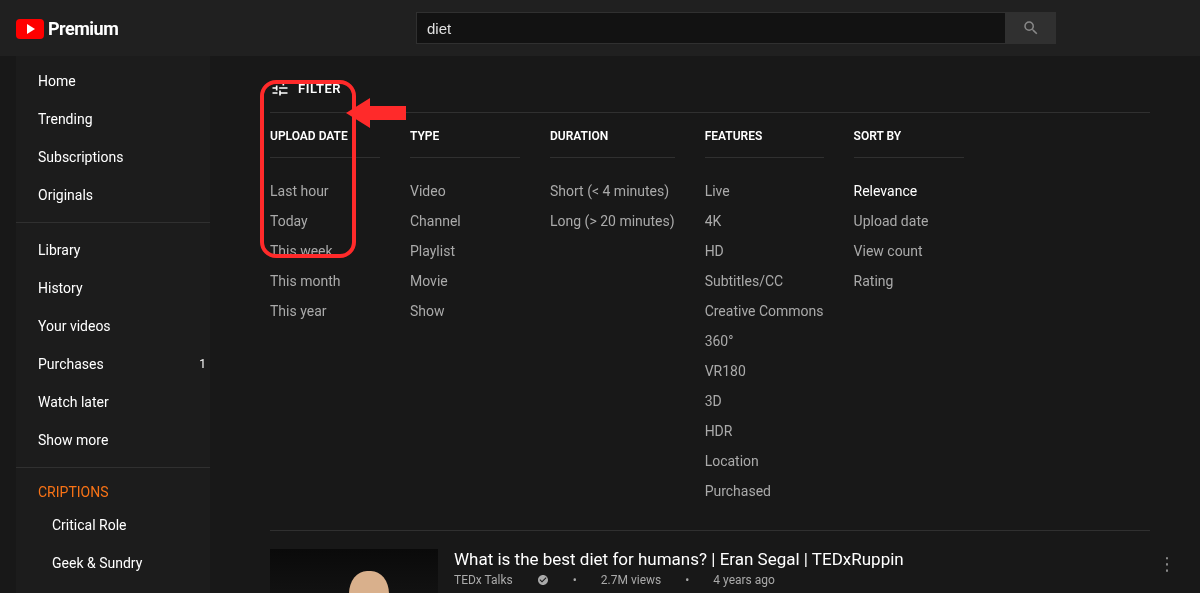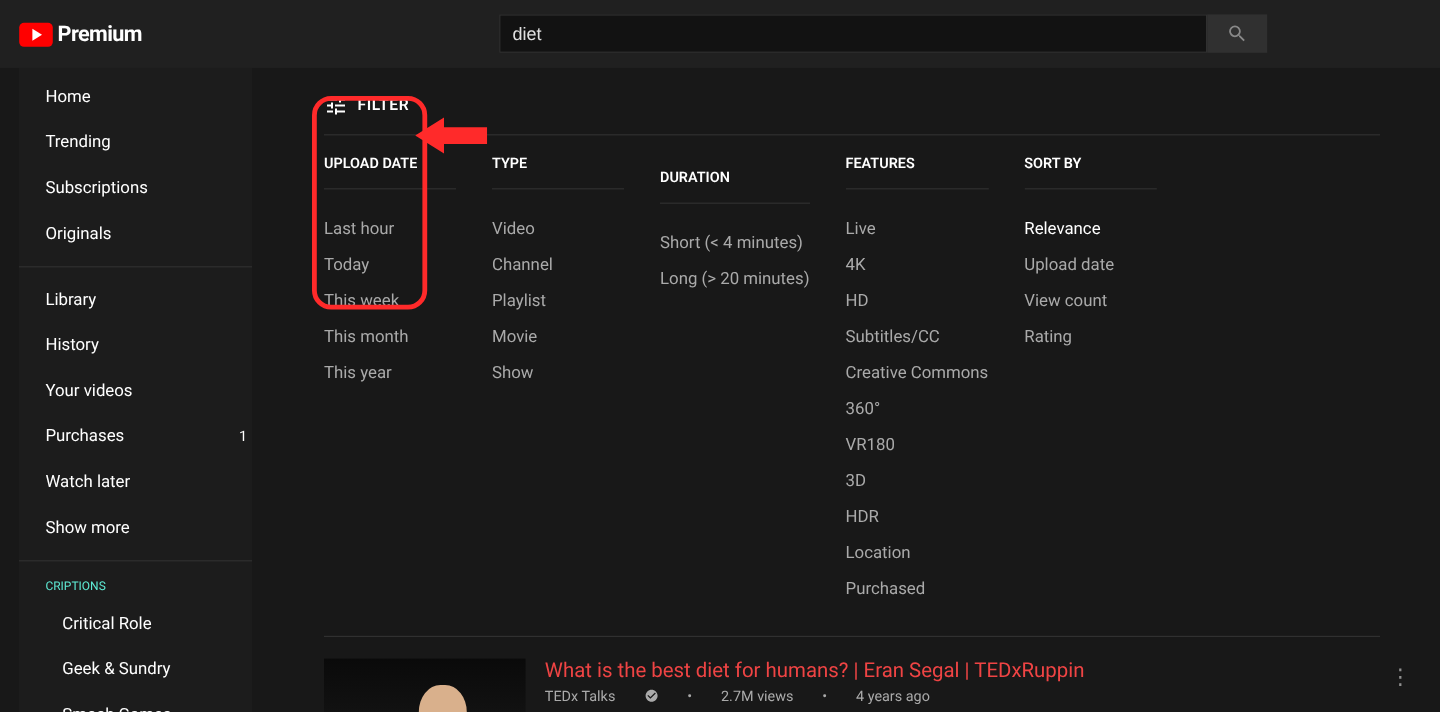--- a/index.html
+++ b/index.html
@@ -9,36 +9,36 @@
 .yt-box{width:28px;height:20px;background:#ff0000;border-radius:4px;display:flex;align-items:center;justify-content:center}
 .yt-play{width:0;height:0;border-left:8px solid #fff;border-top:5px solid transparent;border-bottom:5px solid transparent;margin-left:2px}
 .yt-text{font-weight:700;font-size:18px;letter-spacing:-0.5px;color:#fff}
 .search-wrap{flex:1;display:flex;justify-content:center;max-width:640px;margin-left:180px}
 .search-box{flex:1;height:30px;background:#121212;border:1px solid #303030;padding:0 10px;color:#e0e0e0;font-size:15px;outline:none}
 .search-btn{width:50px;height:32px;background:#303030;border:none;display:flex;align-items:center;justify-content:center;cursor:pointer}
 .sidebar{position:fixed;top:56px;left:16px;bottom:0;width:210px;background:#1c1c1c;overflow-y:auto;padding-top:6px}
 .sb-item{height:38px;display:flex;align-items:center;padding-left:22px;font-size:14px;color:#fff;cursor:pointer}
 .sb-item.sub{padding-left:36px}
 .sb-hr{height:1px;background:#303030;margin:8px 0}
-.sb-head{font-size:10px;color:#5eead4;padding:8px 0 6px 22px;text-transform:uppercase}
+.sb-head{font-size:14px;color:#f97316;padding:8px 0 6px 22px;text-transform:uppercase}
 .sb-badge{margin-left:auto;margin-right:20px;font-size:12px;color:#fff}
 .main{position:absolute;top:56px;left:210px;right:0;bottom:0;background:#181818;overflow-y:auto;padding-left:60px;padding-top:8px;padding-right:20px}
 .filter-bar{display:flex;align-items:center;height:48px;cursor:pointer}
 .filter-label{font-size:13px;font-weight:600;letter-spacing:0.5px;color:#fff}
 .filter-icon{margin-right:8px}
 .filter-panel{display:flex;gap:30px;border-top:1px solid #303030;border-bottom:1px solid #303030;padding:16px 0 24px 0;width:880px}
 .fcol{min-width:110px}
 .fcol-head{font-size:12px;font-weight:600;color:#fff;padding-bottom:14px;border-bottom:1px solid #303030;margin-bottom:18px}
 .fopt{font-size:14px;color:#aaa;height:30px;display:flex;align-items:center;cursor:pointer}
 .fopt.sel{color:#fff;font-weight:400}
 .results{padding-top:18px}
 .vid{display:flex;gap:16px;margin-bottom:18px}
 .thumb{width:168px;height:94px;background:#000;position:relative;flex-shrink:0;display:flex;align-items:center;justify-content:center}
 .vinfo{flex:1}
-.vtitle{font-size:17px;color:#ef4444;margin:0 0 4px 0;font-weight:400}
+.vtitle{font-size:17px;color:#ffffff;margin:0 0 4px 0;font-weight:400}
 .vmeta{font-size:12px;color:#aaa;display:flex;align-items:center;gap:24px}
 .verif{width:12px;height:12px;fill:#aaa}
 .vmenu{color:#909090;font-size:18px;cursor:pointer;padding:4px;margin-left:auto}
 .red-highlight{position:absolute;border:4px solid #ff2a2a;border-radius:16px;pointer-events:none;z-index:50}
 .red-arrow{position:absolute;z-index:51;pointer-events:none}
 .thumb1{background:linear-gradient(180deg,#0a0a0a 0%,#1a1a1a 100%)}
 .face{width:40px;height:50px;background:#d9b08c;border-radius:45% 45% 40% 40%;position:relative;margin-left:30px}
 </style>
 </head>
 <body>
@@ -104,21 +104,21 @@
         <div class="fopt">This year</div>
       </div>
       <div class="fcol">
         <div class="fcol-head">TYPE</div>
         <div class="fopt">Video</div>
         <div class="fopt">Channel</div>
         <div class="fopt">Playlist</div>
         <div class="fopt">Movie</div>
         <div class="fopt">Show</div>
       </div>
-      <div class="fcol" style="min-width: 120px; margin-top: 12px;">
+      <div class="fcol" style="min-width: 120px;">
         <div class="fcol-head">DURATION</div>
         <div class="fopt">Short (&lt; 4 minutes)</div>
         <div class="fopt">Long (&gt; 20 minutes)</div>
       </div>
       <div class="fcol" style="min-width: 110px;">
         <div class="fcol-head">FEATURES</div>
         <div class="fopt">Live</div>
         <div class="fopt">4K</div>
         <div class="fopt">HD</div>
         <div class="fopt">Subtitles/CC</div>

